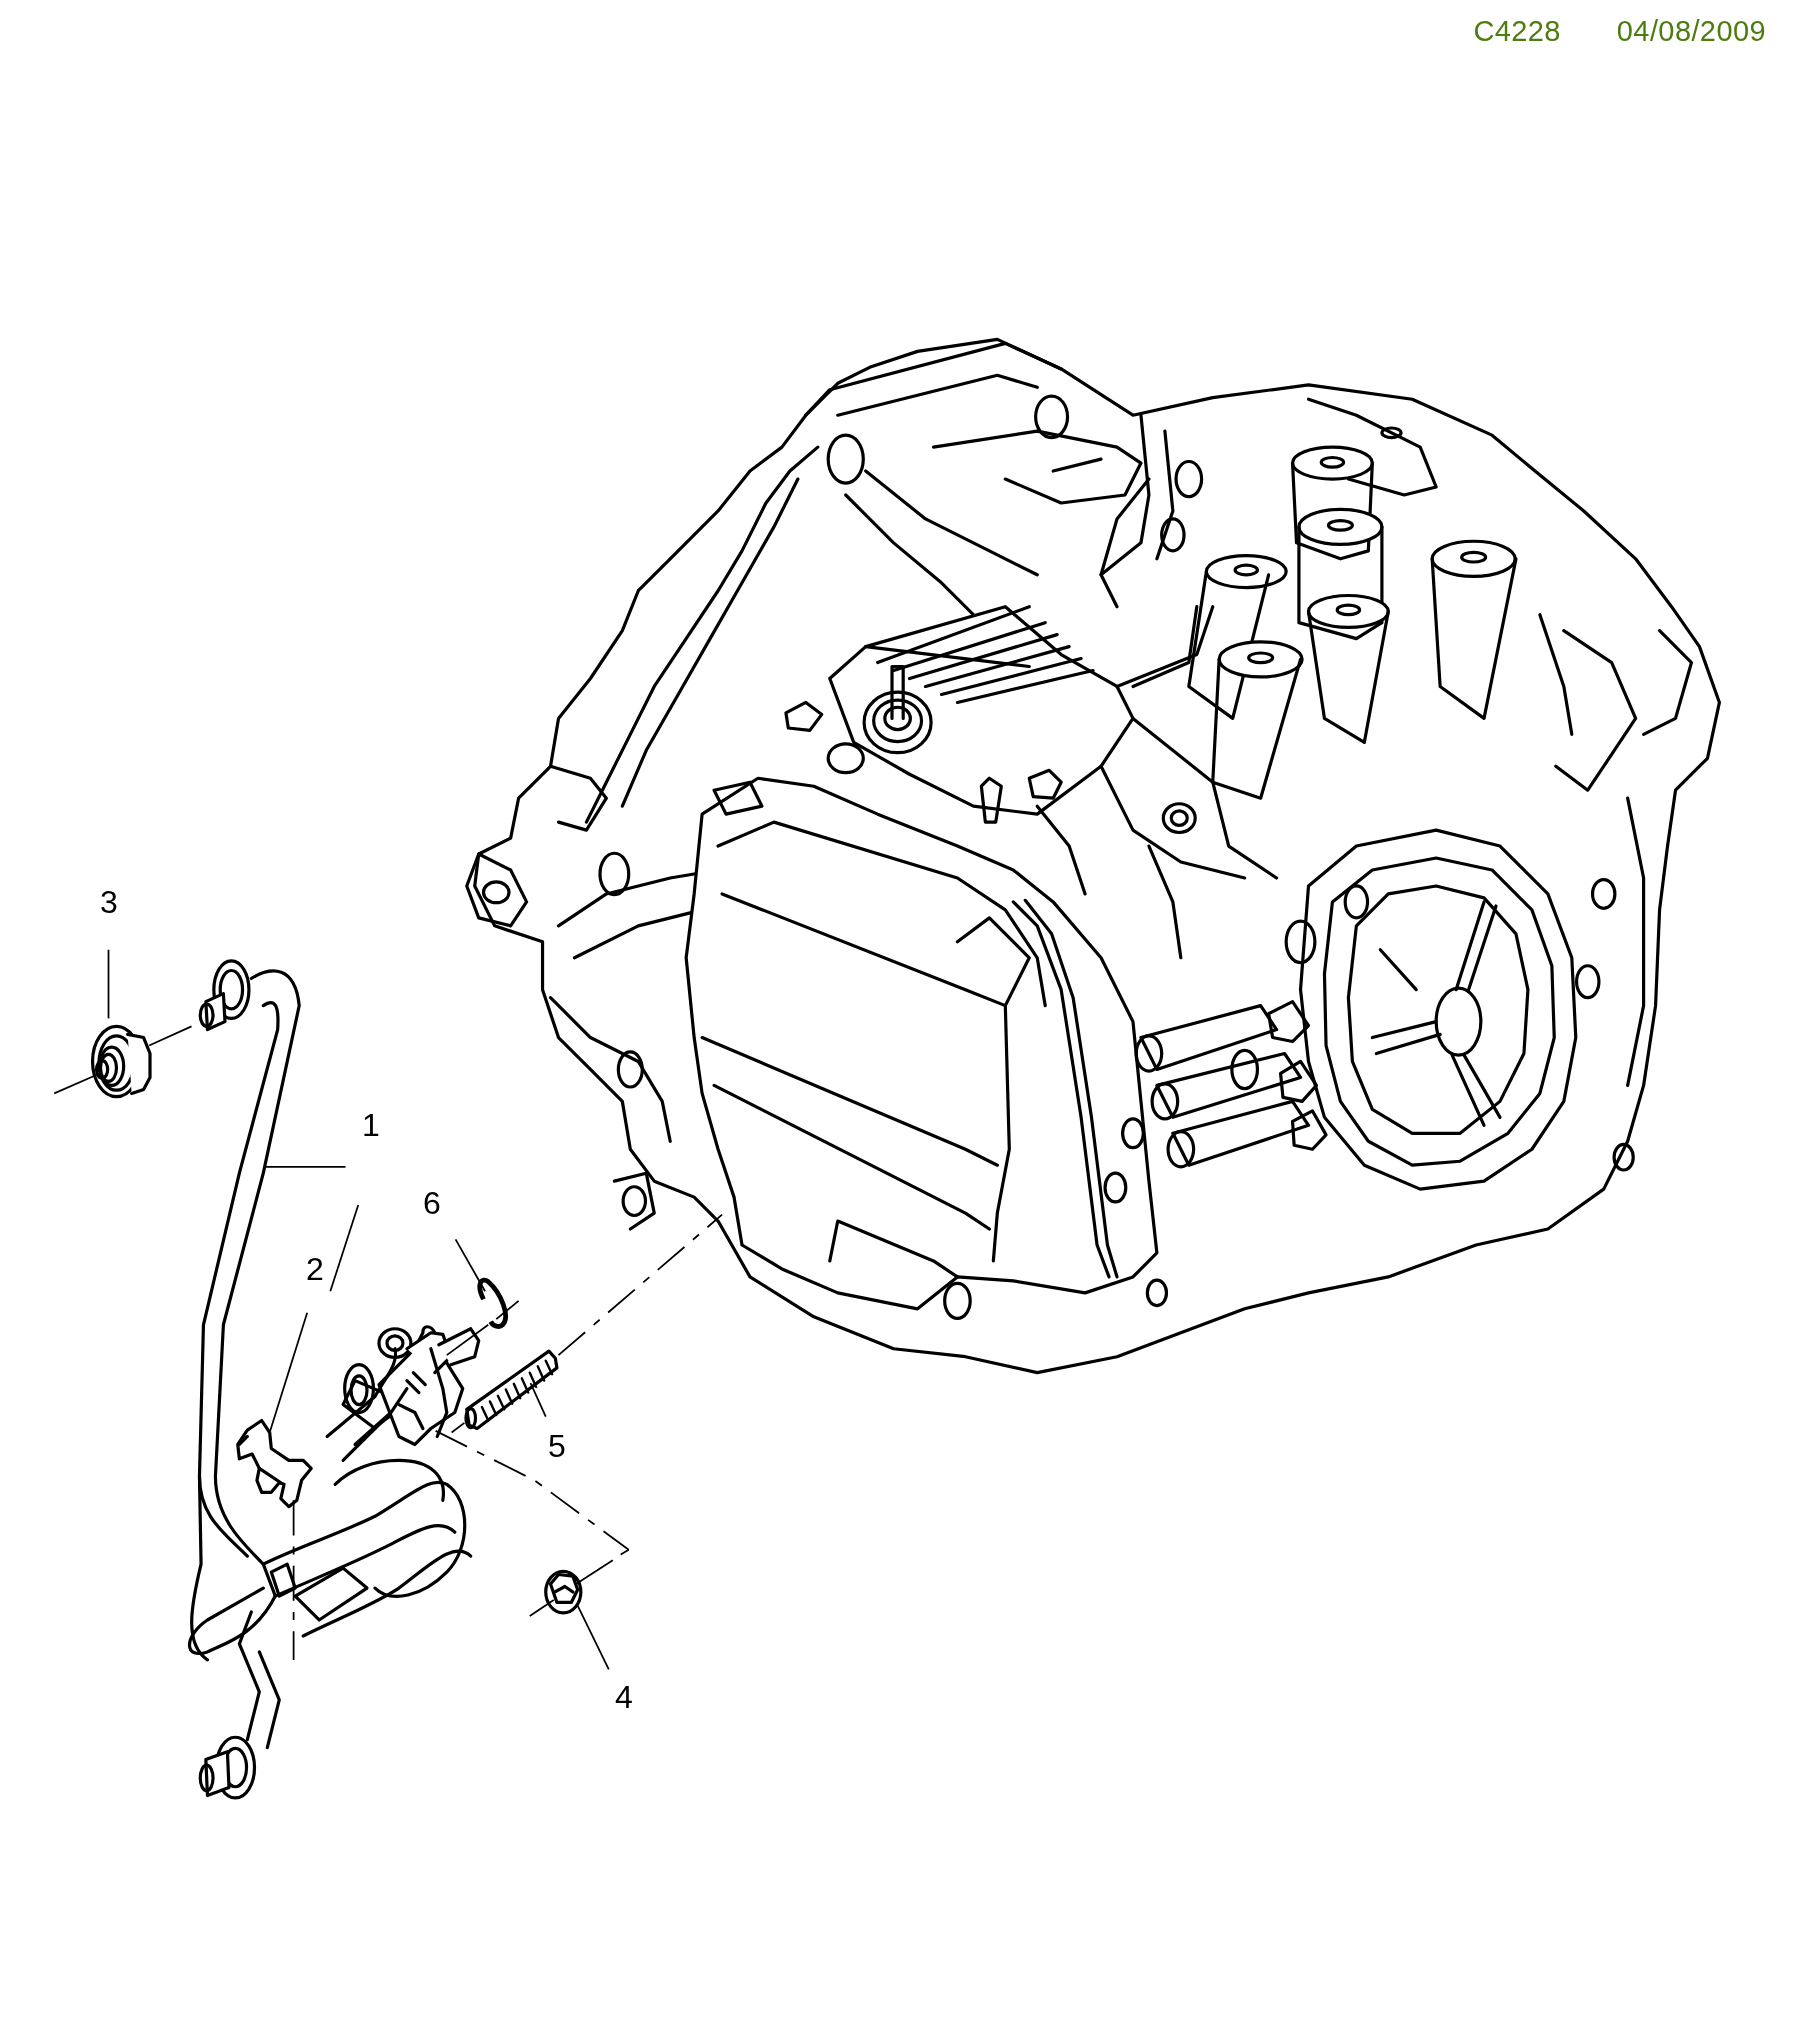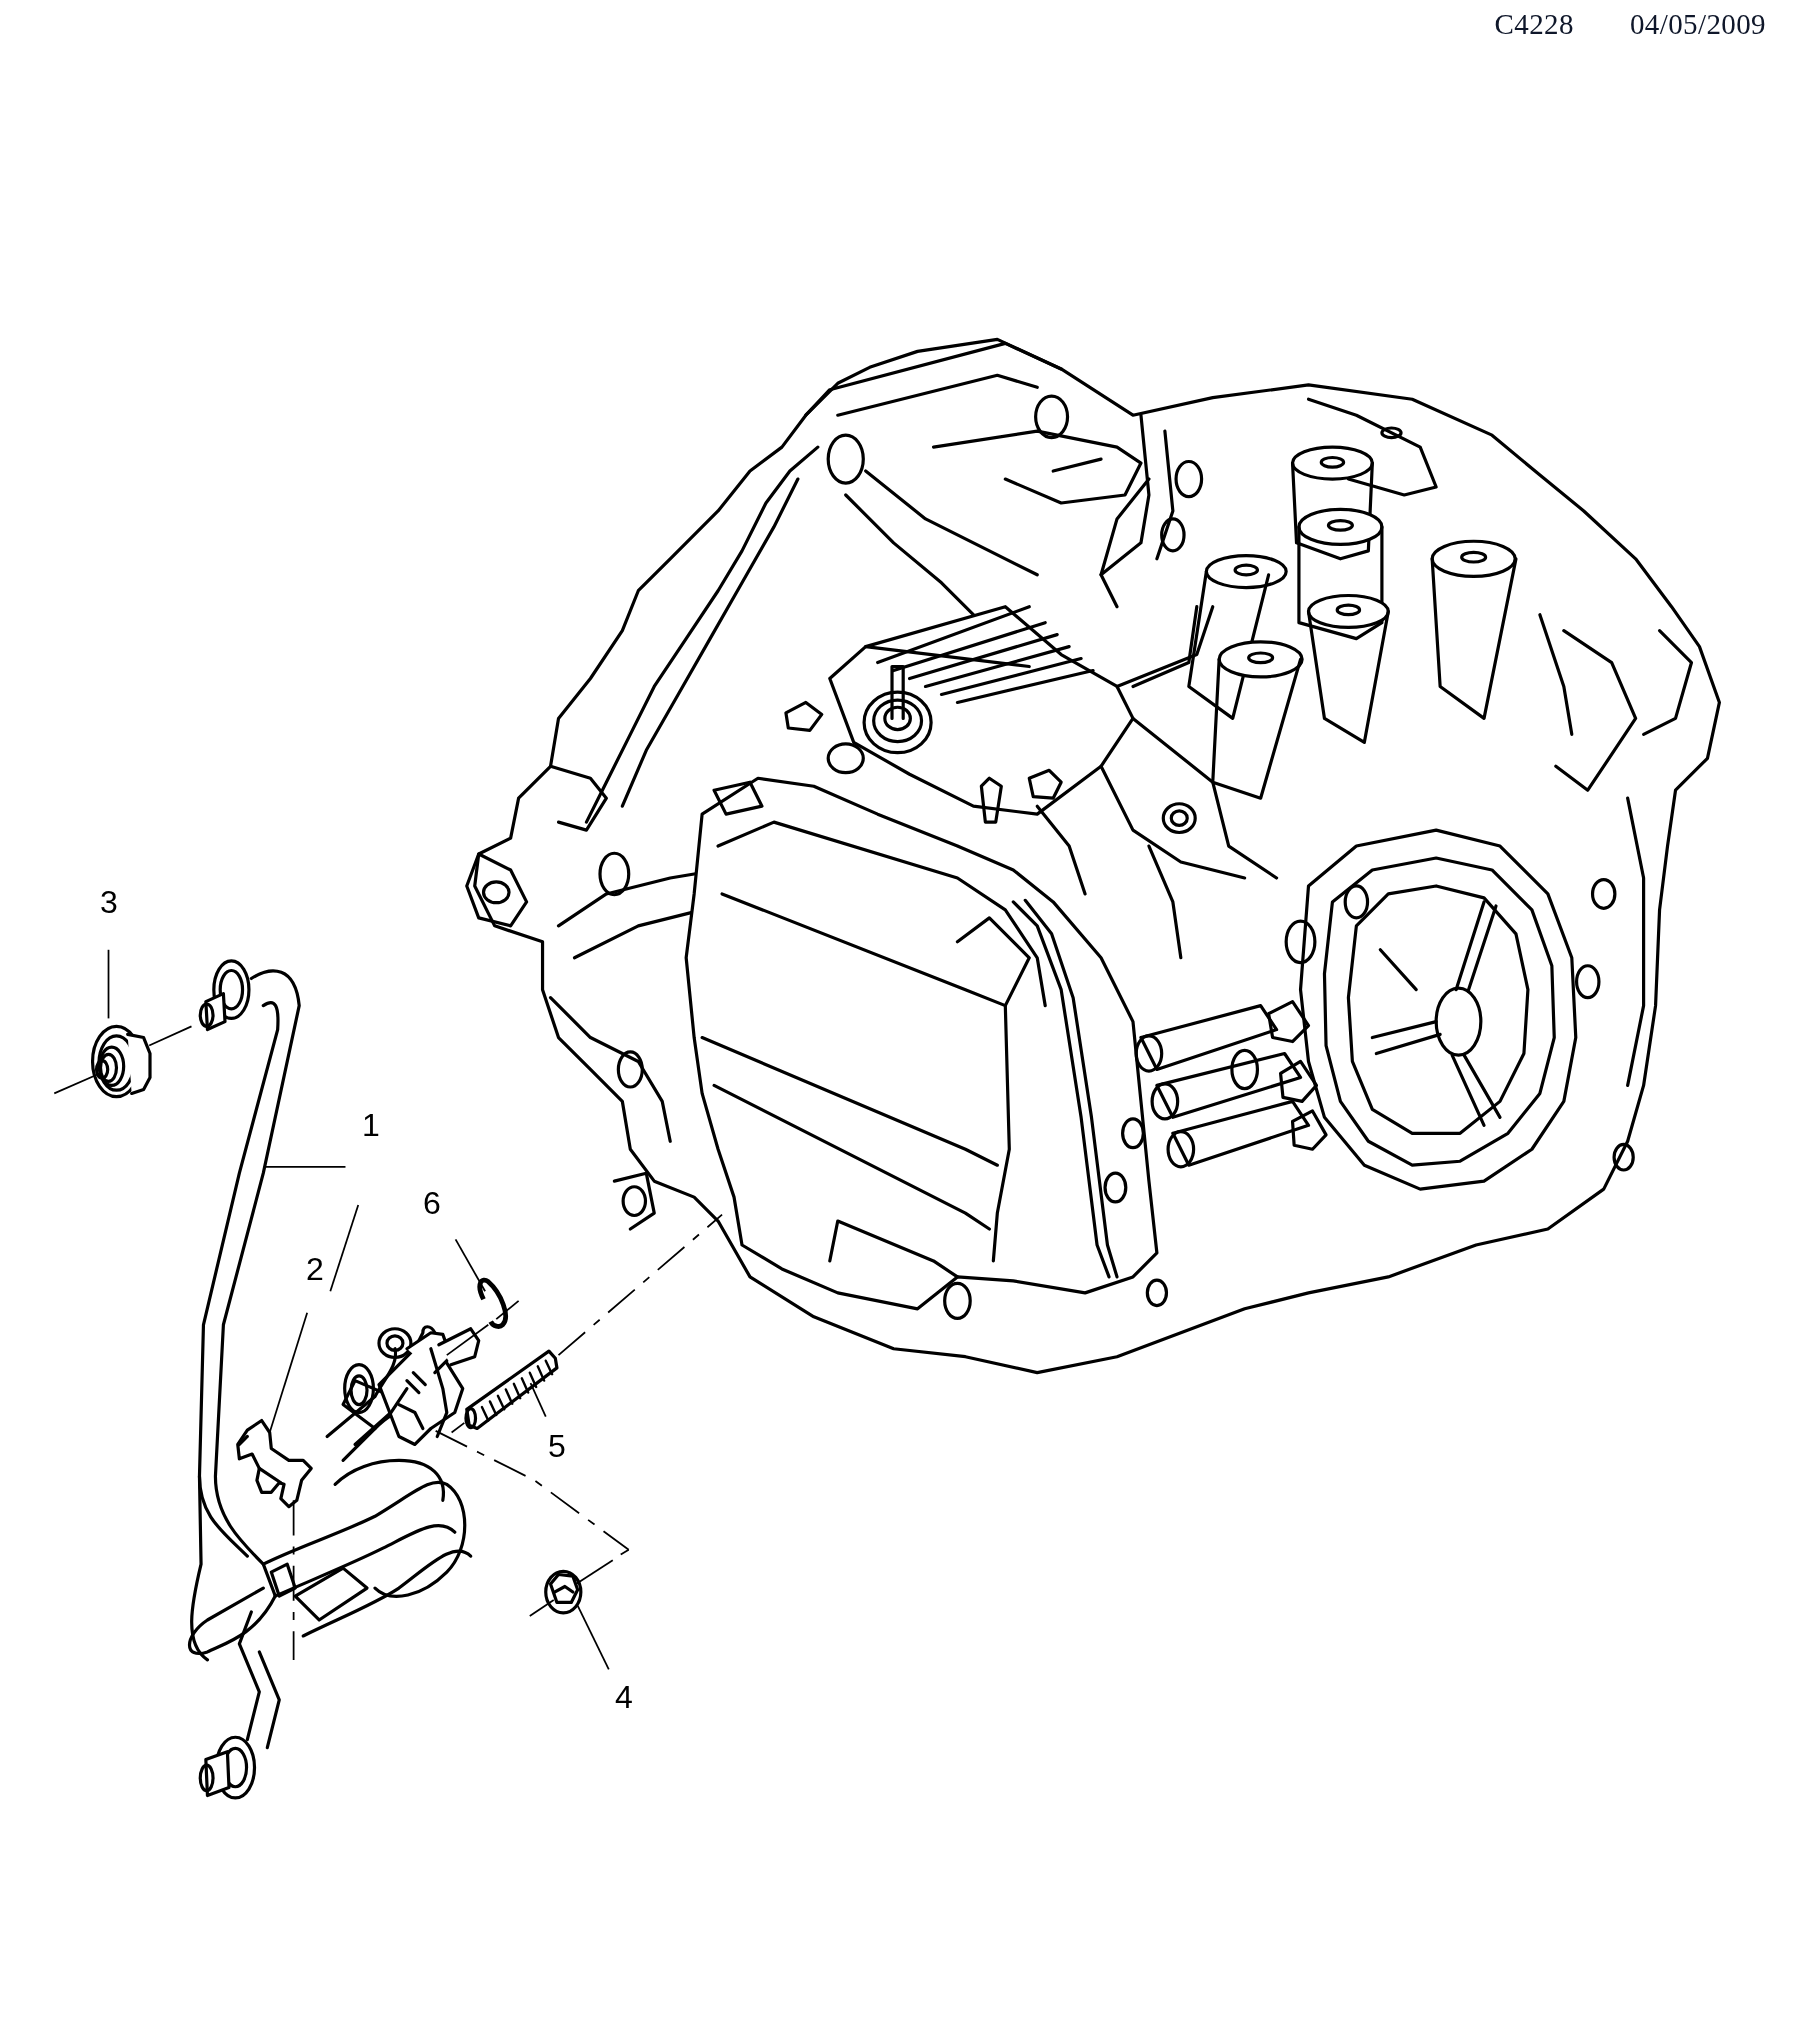--- a/index.html
+++ b/index.html
@@ -1,31 +1,31 @@
 <!DOCTYPE html>
 <html style="font-size:12.8px"><head>
 <meta charset="utf-8">
 <style>
   html, body { margin: 0; padding: 0; background: #ffffff; }
   body { width: 1796px; height: 2036px; position: relative; overflow: hidden; font-family: "Liberation Sans", sans-serif; }
-  .header { position: absolute; top: 8px; right: 30px; display: flex; gap: 56px; font-size: 29px; color: #0f172a; letter-spacing: 0.4px; font-family: Liberation Serif, serif; }
+  .header { position: absolute; top: 15px; right: 30px; display: flex; gap: 56px; font-size: 29px; color: #4d7c0f; letter-spacing: 0.4px; }
   svg.drawing { position: absolute; left: 0; top: 0; }
   .ln { fill: none; stroke: #000; stroke-width: 4; stroke-linejoin: round; stroke-linecap: round; }
   .ln3 { fill: none; stroke: #000; stroke-width: 3; stroke-linejoin: round; stroke-linecap: round; }
   .thin { fill: none; stroke: #000; stroke-width: 2.2; }
   .dash { fill: none; stroke: #000; stroke-width: 2.2; stroke-dasharray: 44 14 10 14; }
   .fillw { fill: #fff; }
   .callout { position: absolute; font-size: 32px; color: #000; line-height: 1; transform: translate(-50%, -50%); }
 </style>
 </head>
 <body>
 
 <div class="header">
   <span>C4228</span>
-  <span>04/05/2009</span>
+  <span>04/08/2009</span>
 </div>
 
 <svg class="drawing" width="1796" height="2036" viewBox="0 0 2251 2551">
 
   <g>
 
     <path class="ln fillw" d="M1250 425 L1330 462 L1420 520 L1520 498 L1640 482 L1770 500 L1870 545 L1930 595 L1985 640 L2050 700 L2095 760 L2130 810 L2155 880 L2140 950 L2100 990 L2090 1060 L2080 1140 L2075 1260 L2060 1360 L2040 1430 L2010 1490 L1940 1540 L1850 1560 L1740 1600 L1640 1620 L1560 1640 L1480 1670 L1400 1700 L1300 1720 L1210 1700 L1120 1690 L1020 1650 L940 1600 L900 1530 L870 1500 L820 1480 L790 1440 L780 1380 L740 1340 L700 1300 L680 1240 L680 1180 L620 1160 L595 1110 L600 1070 L640 1050 L650 1000 L690 960 L700 900 L740 850 L780 790 L800 740 L840 700 L900 640 L940 590 L980 560 L1010 520 L1050 480 L1090 460 L1150 440 Z"></path>
 
     <path class="ln" d="M1010 520 L1040 488 L1260 430 L1330 462"></path>
     <path class="ln" d="M1050 520 L1250 470 L1300 485"></path>

